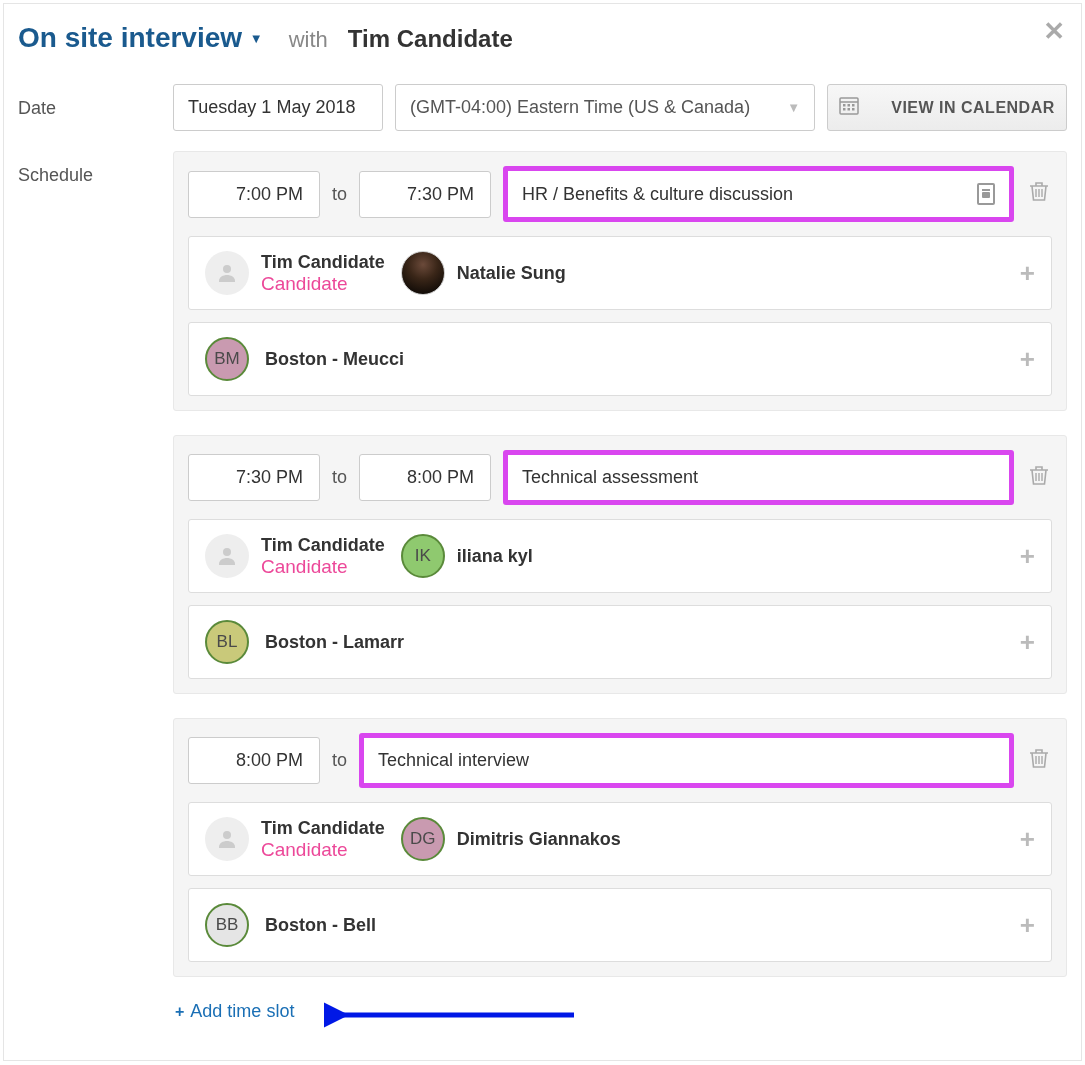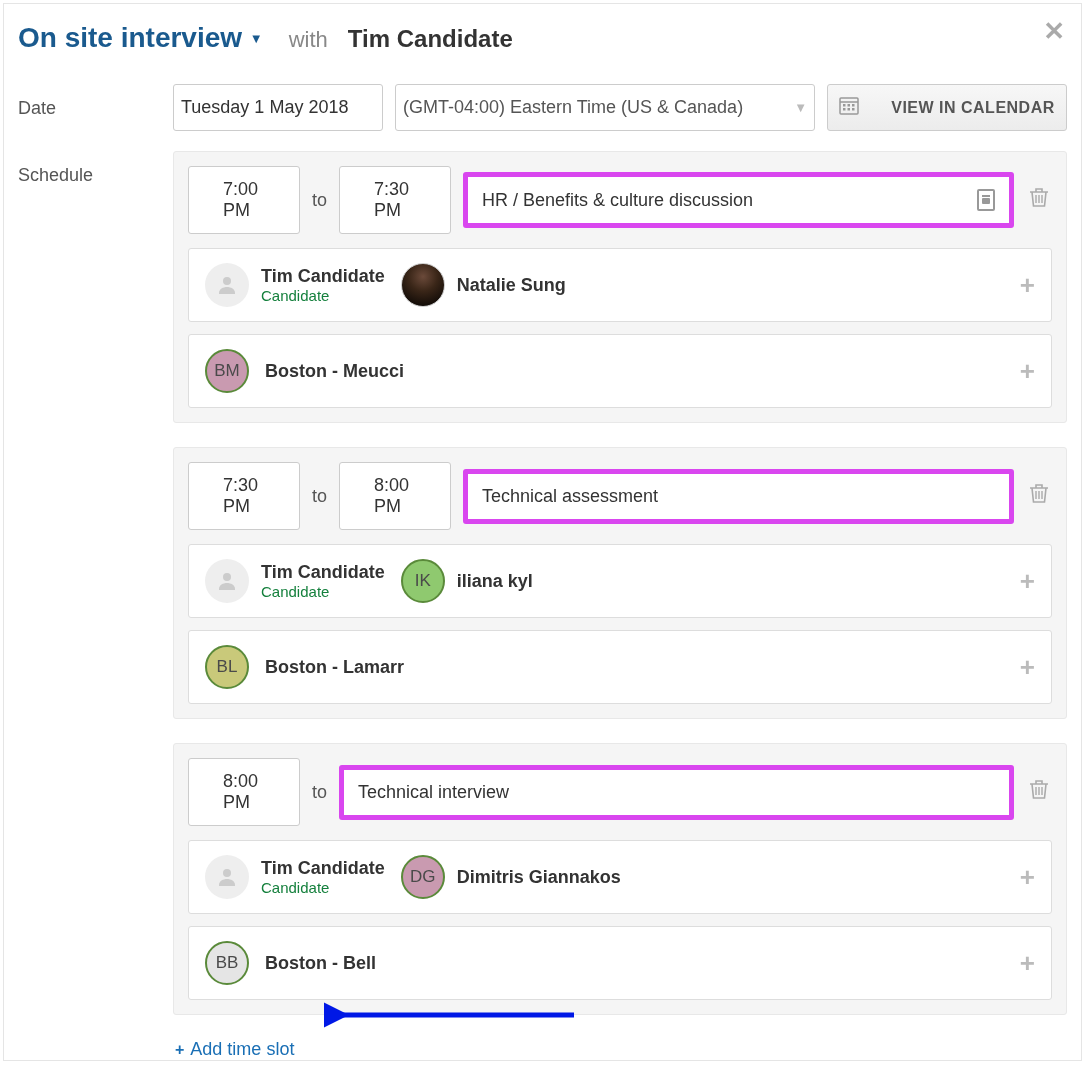--- a/index.html
+++ b/index.html
@@ -72,21 +72,21 @@
   .date-row .row-body {
     display: flex;
     gap: 12px;
     align-items: stretch;
   }
   .input-box {
     border: 1px solid #ccc;
     border-radius: 3px;
     background: #fff;
     font-size: 18px;
-    padding: 12px 7px;
+    padding: 12px 14px;
     display: flex;
     align-items: center;
     gap: 10px;
   }
   .date-input { width: 210px; }
   .tz-select { width: 420px; justify-content: space-between; color: #555; cursor: pointer; }
   .tz-select .caret { color: #bbb; font-size: 13px; }
   .view-cal-btn {
     flex: 1;
     border: 1px solid #ccc;
@@ -117,23 +117,23 @@
     display: flex;
     align-items: center;
     gap: 12px;
     margin-bottom: 14px;
   }
   .time-input {
     border: 1px solid #ccc;
     border-radius: 3px;
     background: #fff;
     font-size: 18px;
-    padding: 12px 34px;
-    width: 112px;
-    text-align: left;
+    padding: 12px 16px;
+    width: 132px;
+    text-align: right;
   }
   .to-label { font-size: 18px; color: #555; }
   .topic-input {
     flex: 1;
     border: 5px solid #d946ef;
     border-radius: 3px;
     background: #fff;
     font-size: 18px;
     padding: 12px 14px;
     display: flex;
@@ -193,21 +193,21 @@
   .avatar.placeholder { background: #eee; color:#bbb; }
   .avatar.placeholder svg { width: 24px; height:24px; }
   .avatar.photo {
     background: radial-gradient(circle at 50% 30%, #6b4a3a 0%, #3a2618 40%, #000 100%);
     border: 1px solid #ccc;
   }
   .avatar.ring { border: 2px solid #5a8a3a; }
   .person-block { display:flex; align-items:center; gap:12px; }
   .person-text { display:flex; flex-direction:column; }
   .person-name { font-weight: 700; font-size: 18px; color:#333; }
-  .person-role { font-size: 15px; color:#15803d; }
+  .person-role { font-size: 19px; color:#ec4899; }
   .add-slot {
     color: #1a6fb5;
     font-size: 18px;
     font-weight: 500;
     cursor: pointer;
     display: inline-flex;
     align-items: center;
     gap: 6px;
     margin-left: 2px;
   }

